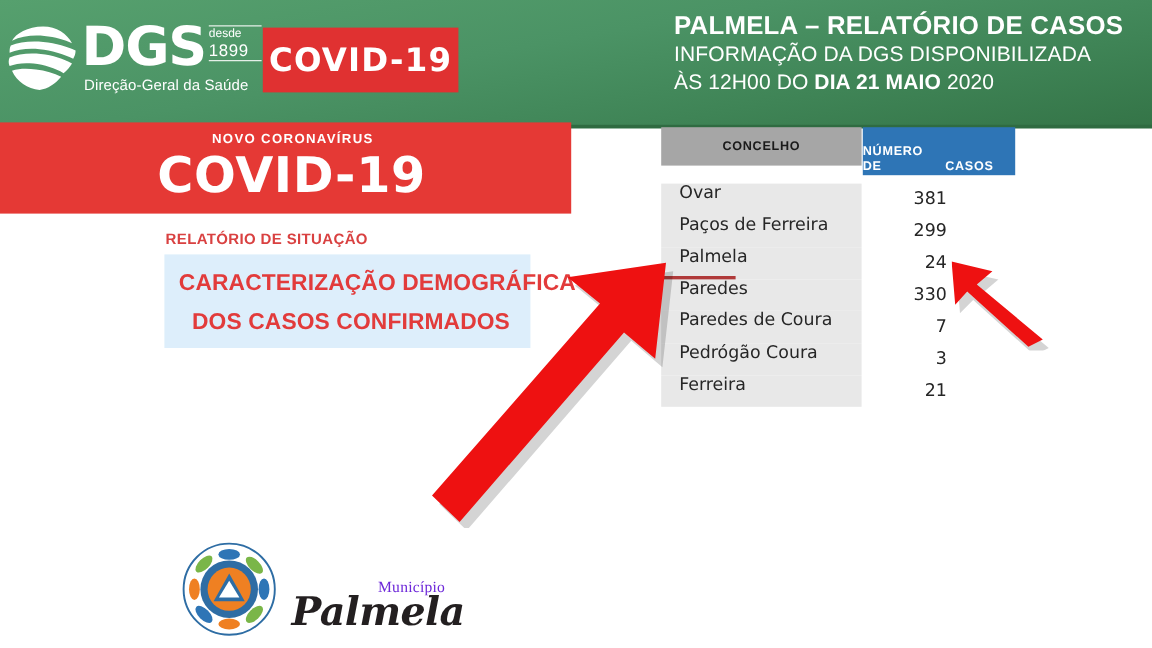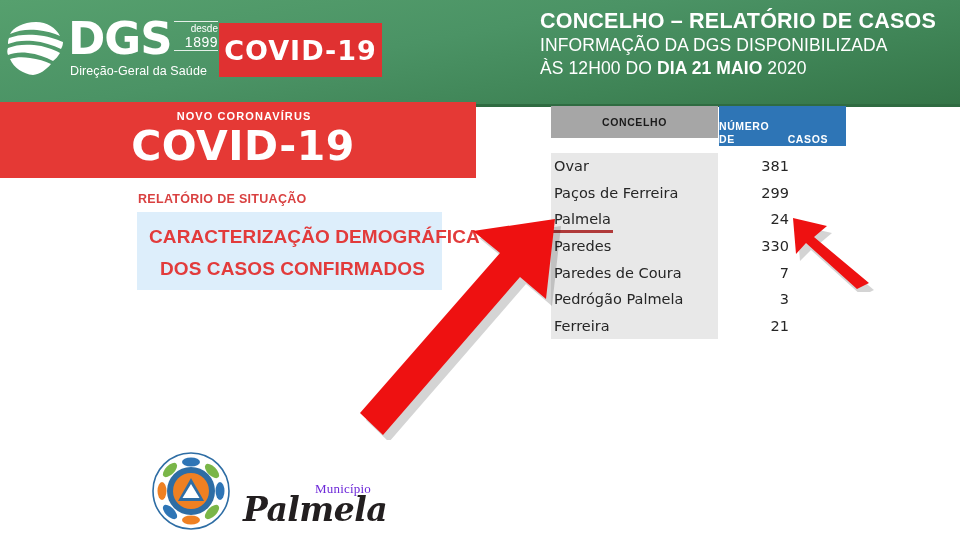--- a/index.html
+++ b/index.html
@@ -49,21 +49,21 @@
     font-weight: bold;
     letter-spacing: -1px;
     color: #ffffff;
     line-height: 46px;
     font-family: "DejaVu Sans", sans-serif;
   }
   .dgs-since {
     position: absolute;
     left: 168px; top: 7px;
     width: 44px;
-    text-align: right;
+    text-align: left;
     color: #ffffff;
     font-size: 10px;
     line-height: 12px;
     border-top: 1px solid rgba(255,255,255,.85);
     border-bottom: 1px solid rgba(255,255,255,.85);
     padding: 1px 0 0 0;
   }
   .dgs-since .yr {
     font-size: 14px;
     line-height: 15px;
@@ -228,23 +228,23 @@
   .trow {
     position: relative;
     height: 26.6px;
   }
   .trow .cname {
     position: absolute;
     left: 0; top: 0;
     width: 167px; height: 26.6px;
     background: #e8e8e8;
     display: flex;
-    align-items: center;
+    align-items: flex-start;
     box-sizing: border-box;
-    padding-left: 3px;
+    padding-left: 15px;
   }
   .trow .cname span {
     font-size: 14.5px;
     color: #262626;
     font-family: "DejaVu Sans", sans-serif;
   }
   .trow .cval {
     position: absolute;
     left: 168px; top: 0;
     width: 74px; height: 26.6px;
@@ -333,21 +333,21 @@
       <span class="yr">1899</span>
     </div>
     <div class="dgs-sub">Direção-Geral da Saúde</div>
   </div>
 
   <div class="covid-chip">
     <span>COVID-19</span>
   </div>
 
   <div class="header-title">
-    <div class="ht-line1">CONCELHO – RELATÓRIO DE CASOS</div>
+    <div class="ht-line1">PALMELA – RELATÓRIO DE CASOS</div>
     <div class="ht-line2">INFORMAÇÃO DA DGS DISPONIBILIZADA</div>
     <div class="ht-line3"><span>ÀS 12H00 DO </span><b>DIA 21 MAIO</b><span> 2020</span></div>
   </div>
 </div>
 
 <div class="red-banner">
   <div class="rb-small">NOVO CORONAVÍRUS</div>
   <div class="rb-big">COVID-19</div>
 </div>
 
@@ -402,21 +402,21 @@
     <div class="trow">
       <div class="cname">
           <span>Paredes de Coura</span>
         </div>
       <div class="cval">
           <span>7</span>
         </div>
     </div>
     <div class="trow">
       <div class="cname">
-          <span>Pedrógão Palmela</span>
+          <span>Pedrógão Coura</span>
         </div>
       <div class="cval">
           <span>3</span>
         </div>
     </div>
     <div class="trow">
       <div class="cname">
           <span>Ferreira</span>
         </div>
       <div class="cval">

